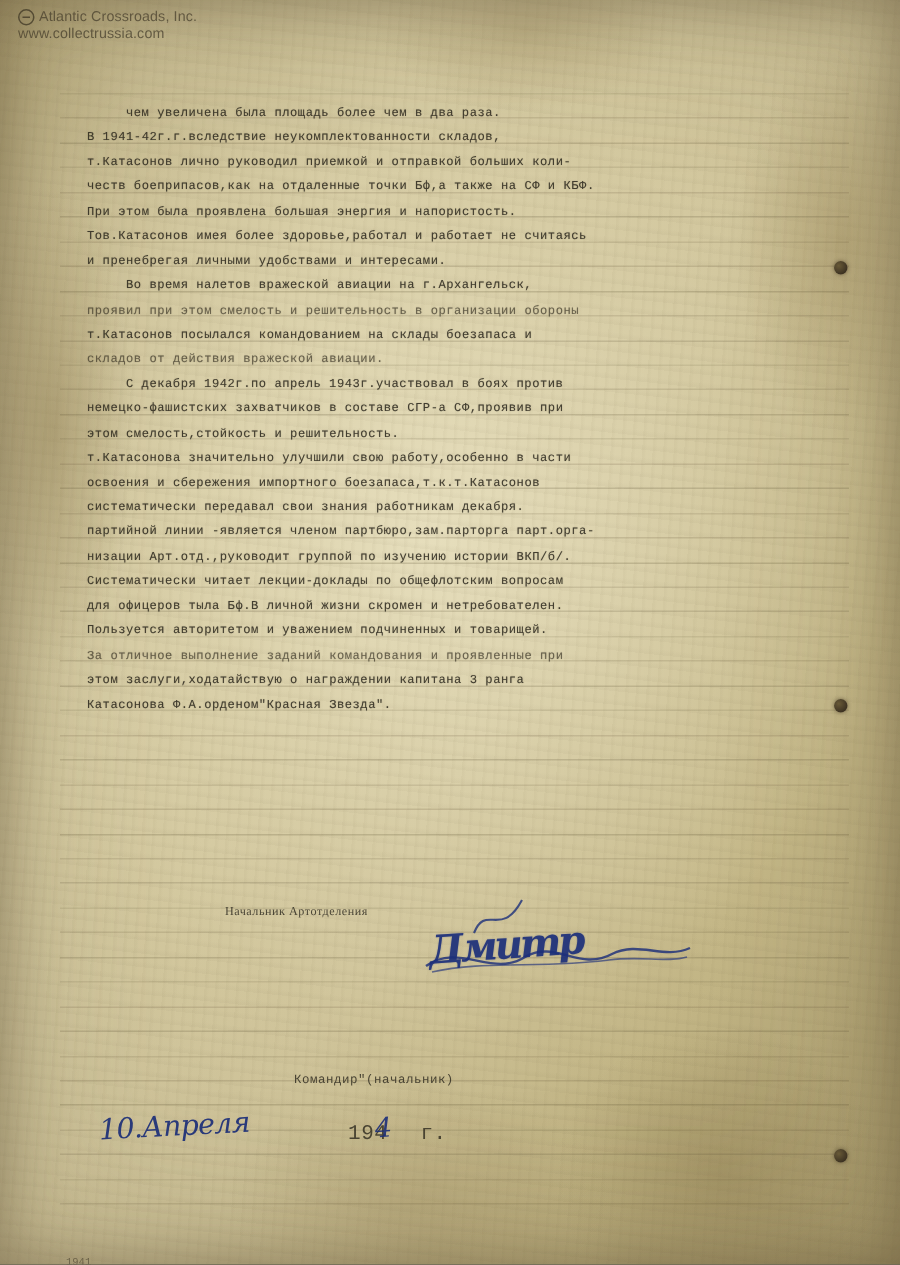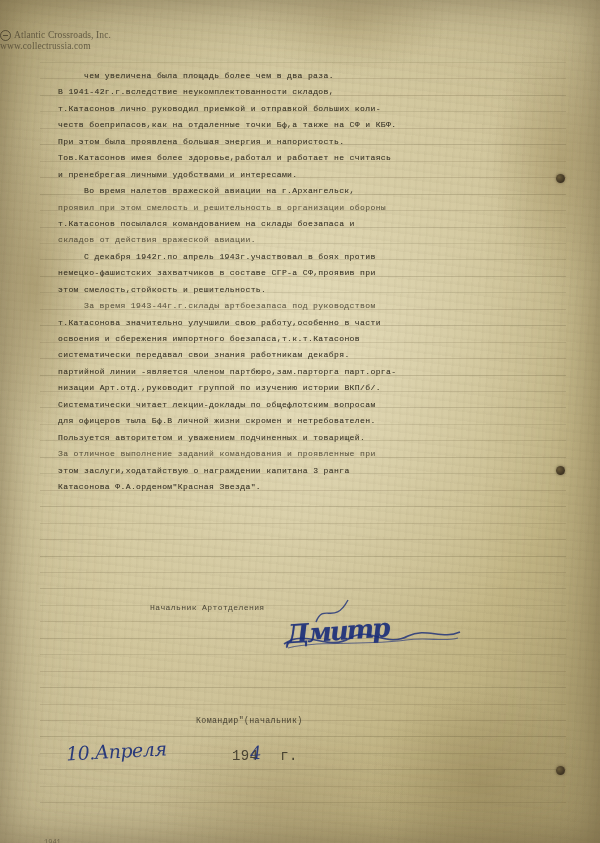--- a/index.html
+++ b/index.html
@@ -67,29 +67,28 @@
     position: absolute;
     width: 9px; height: 9px;
     border-radius: 50%;
     background: radial-gradient(circle at 35% 35%, #6b5c3a, #3b3122 70%, #2c2418 100%);
     box-shadow: 0 0 3px rgba(60,48,28,0.6);
   }
 
   
   .watermark {
     position: absolute;
-    left: 0;
+    left: 12px;
     top: 6px;
     color: rgba(40,36,26,0.62);
     font-size: 9.5px;
     line-height: 11px;
     letter-spacing: 0.1px;
-    font-family: Liberation Serif, serif;
+    font-family: Liberation Sans, sans-serif;
     white-space: nowrap;
-    margin-top: 24px;
   }
   .watermark .wm-row { display: flex; align-items: center; gap: 3px; }
   .wm-mark {
     display: inline-block;
     width: 9px; height: 9px;
     border: 1px solid rgba(40,36,26,0.7);
     border-radius: 50%;
     position: relative;
   }
   .wm-mark::before {
@@ -139,21 +138,21 @@
   .typed .ln.indent { padding-left: 26px; }
   .typed .ln.faded { color: rgba(60,54,40,0.55); }
 
   
   .sig-block {
     position: absolute;
     left: 150px;
     top: 600px;
     width: 330px;
     color: rgba(44,40,30,0.82);
-    font-family: Liberation Mono, monospace;
+    font-family: Liberation Serif, serif;
     font-size: 8.1px;
     letter-spacing: 0.35px;
   }
   .sig-block .ln { height: 16.45px; line-height: 16.45px; white-space: nowrap; }
 
   .cmd-block {
     position: absolute;
     left: 196px;
     top: 716px;
     color: rgba(44,40,30,0.82);
@@ -316,21 +315,20 @@
       <div class="ln">При этом была проявлена большая энергия и напористость.</div>
       <div class="ln">Тов.Катасонов имея более здоровье,работал и работает не считаясь</div>
       <div class="ln">и пренебрегая личными удобствами и интересами.</div>
       <div class="ln indent">Во время налетов вражеской авиации на г.Архангельск,</div>
       <div class="ln faded">проявил при этом смелость и решительность в организации обороны</div>
       <div class="ln">т.Катасонов посылался командованием на склады боезапаса и</div>
       <div class="ln faded">складов от действия вражеской авиации.</div>
       <div class="ln indent">С декабря 1942г.по апрель 1943г.участвовал в боях против</div>
       <div class="ln">немецко-фашистских захватчиков в составе СГР-а СФ,проявив при</div>
       <div class="ln">этом смелость,стойкость и решительность.</div>
-      <div class="ln indent faded">За время 1943-44г.г.склады артбоезапаса под руководством</div>
       <div class="ln">т.Катасонова значительно улучшили свою работу,особенно в части</div>
       <div class="ln">освоения и сбережения импортного боезапаса,т.к.т.Катасонов</div>
       <div class="ln">систематически передавал свои знания работникам декабря.</div>
       <div class="ln">партийной линии -является членом партбюро,зам.парторга парт.орга-</div>
       <div class="ln">низации Арт.отд.,руководит группой по изучению истории ВКП/б/.</div>
       <div class="ln">Систематически читает лекции-доклады по общефлотским вопросам</div>
       <div class="ln">для офицеров тыла Бф.В личной жизни скромен и нетребователен.</div>
       <div class="ln">Пользуется авторитетом и уважением подчиненных и товарищей.</div>
       <div class="ln faded">За отличное выполнение заданий командования и проявленные при</div>
       <div class="ln">этом заслуги,ходатайствую о награждении капитана 3 ранга</div>

